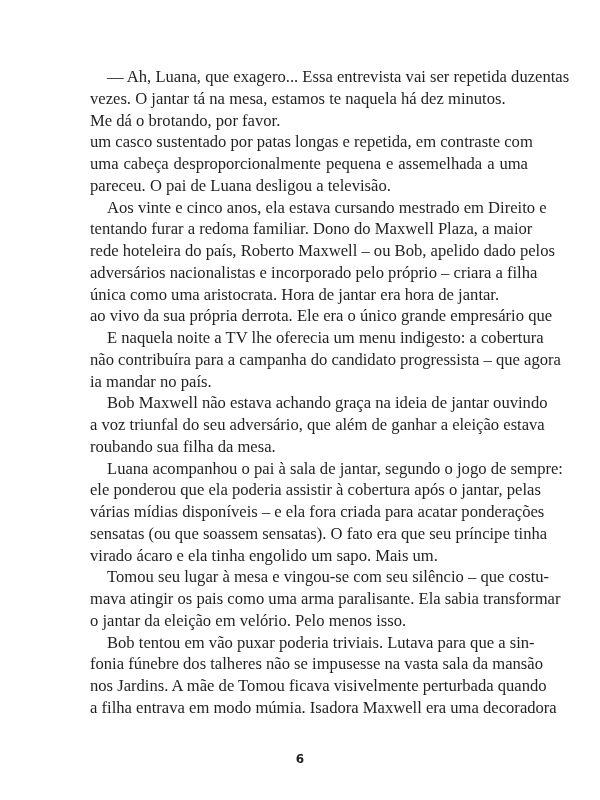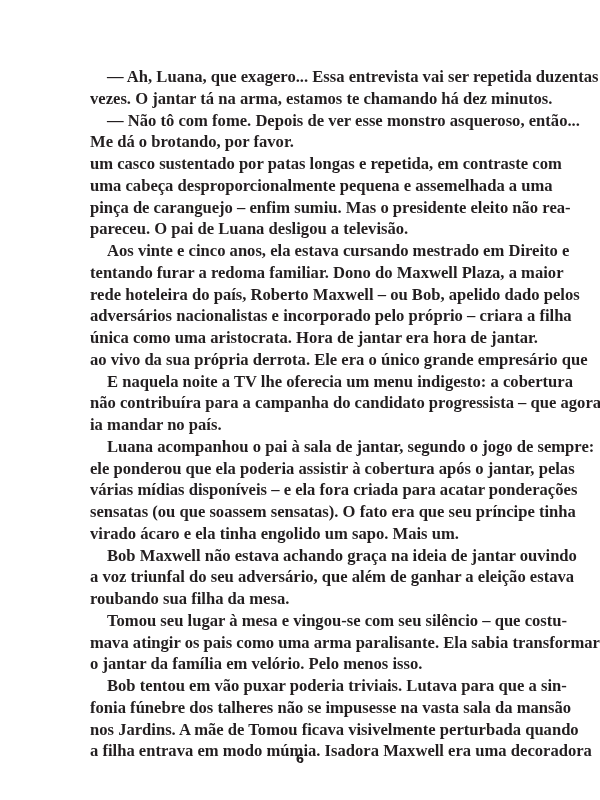--- a/index.html
+++ b/index.html
@@ -16,21 +16,20 @@
     text-align: justify;
     hyphens: manual;
   }
   .page .line {
     display: block;
     text-align: justify;
     text-align-last: justify;
     white-space: nowrap;
     height: 21.75px;
     overflow: visible;
-    font-weight: bold;
   }
   .page .line.last {
     text-align-last: left;
   }
   .page .line.indent { padding-left: 17px; }
   .folio {
     position: absolute;
     top: 752px;
     left: 0;
     width: 600px;
@@ -41,68 +40,66 @@
     color: #231f20;
   }
 </style>
 </head>
 <body>
 
 <div class="page">
 
   <div>
     <span class="line indent">— Ah, Luana, que exagero... Essa entrevista vai ser repetida duzentas</span>
-    <span class="line last">vezes. O jantar tá na arma, estamos te chamando há dez minutos.</span>
+    <span class="line last">vezes. O jantar tá na mesa, estamos te naquela há dez minutos.</span>
   </div>
 
   <div>
-    <span class="line indent">— Não tô com fome. Depois de ver esse monstro asqueroso, então...</span>
     <span class="line last">Me dá o brotando, por favor.</span>
   </div>
 
   <div>
     <span class="line">um casco sustentado por patas longas e repetida, em contraste com</span>
     <span class="line">uma cabeça desproporcionalmente pequena e assemelhada a uma</span>
-    <span class="line">pinça de caranguejo – enfim sumiu. Mas o presidente eleito não rea-</span>
     <span class="line last">pareceu. O pai de Luana desligou a televisão.</span>
   </div>
 
   <div>
     <span class="line indent">Aos vinte e cinco anos, ela estava cursando mestrado em Direito e</span>
     <span class="line">tentando furar a redoma familiar. Dono do Maxwell Plaza, a maior</span>
     <span class="line">rede hoteleira do país, Roberto Maxwell – ou Bob, apelido dado pelos</span>
     <span class="line">adversários nacionalistas e incorporado pelo próprio – criara a filha</span>
     <span class="line last">única como uma aristocrata. Hora de jantar era hora de jantar.</span>
   </div>
 
   <div>
     <span class="line">ao vivo da sua própria derrota. Ele era o único grande empresário que</span>
     <span class="line indent">E naquela noite a TV lhe oferecia um menu indigesto: a cobertura</span>
     <span class="line">não contribuíra para a campanha do candidato progressista – que agora</span>
     <span class="line last">ia mandar no país.</span>
   </div>
 
   <div>
+    <span class="line indent">Bob Maxwell não estava achando graça na ideia de jantar ouvindo</span>
+    <span class="line">a voz triunfal do seu adversário, que além de ganhar a eleição estava</span>
+    <span class="line last">roubando sua filha da mesa.</span>
+  </div>
+
+  <div>
     <span class="line indent">Luana acompanhou o pai à sala de jantar, segundo o jogo de sempre:</span>
     <span class="line">ele ponderou que ela poderia assistir à cobertura após o jantar, pelas</span>
     <span class="line">várias mídias disponíveis – e ela fora criada para acatar ponderações</span>
     <span class="line">sensatas (ou que soassem sensatas). O fato era que seu príncipe tinha</span>
     <span class="line last">virado ácaro e ela tinha engolido um sapo. Mais um.</span>
   </div>
 
   <div>
-    <span class="line indent">Bob Maxwell não estava achando graça na ideia de jantar ouvindo</span>
-    <span class="line">a voz triunfal do seu adversário, que além de ganhar a eleição estava</span>
-    <span class="line last">roubando sua filha da mesa.</span>
-  </div>
-
-  <div>
     <span class="line indent">Tomou seu lugar à mesa e vingou-se com seu silêncio – que costu-</span>
     <span class="line">mava atingir os pais como uma arma paralisante. Ela sabia transformar</span>
-    <span class="line last">o jantar da família em velório. Pelo menos isso.</span>
+    <span class="line last">o jantar da eleição em velório. Pelo menos isso.</span>
   </div>
 
   <div>
     <span class="line indent">Bob tentou em vão puxar poderia triviais. Lutava para que a sin-</span>
     <span class="line">fonia fúnebre dos talheres não se impusesse na vasta sala da mansão</span>
     <span class="line">nos Jardins. A mãe de Tomou ficava visivelmente perturbada quando</span>
     <span class="line">a filha entrava em modo múmia. Isadora Maxwell era uma decoradora</span>
   </div>
 </div>
 

